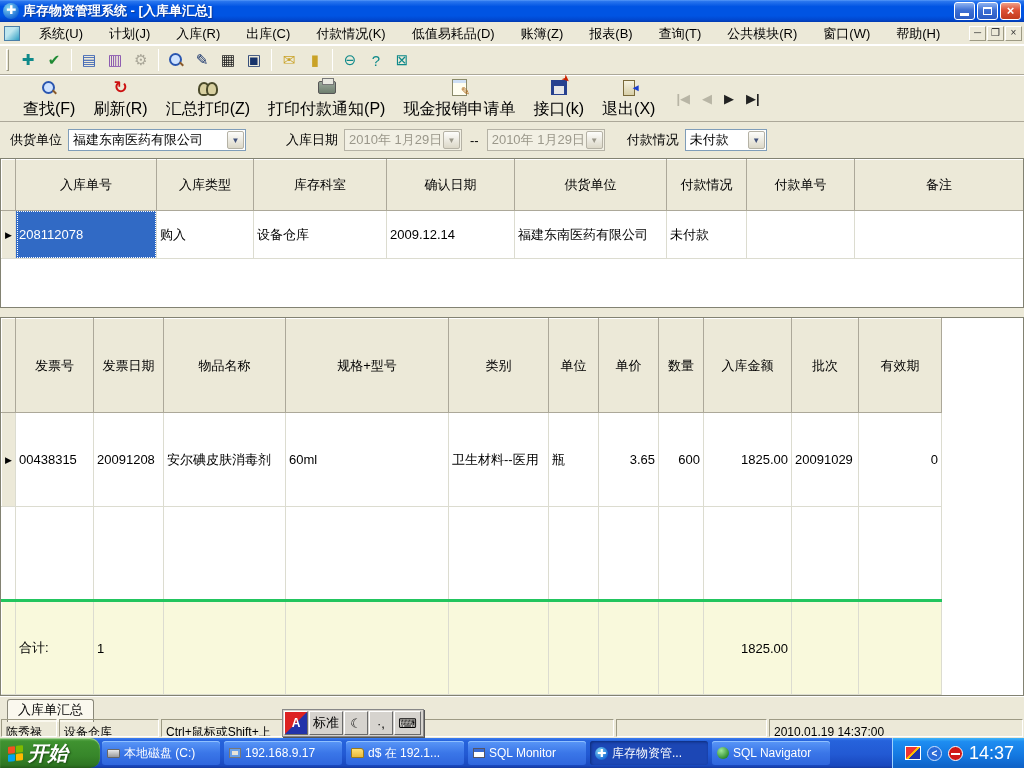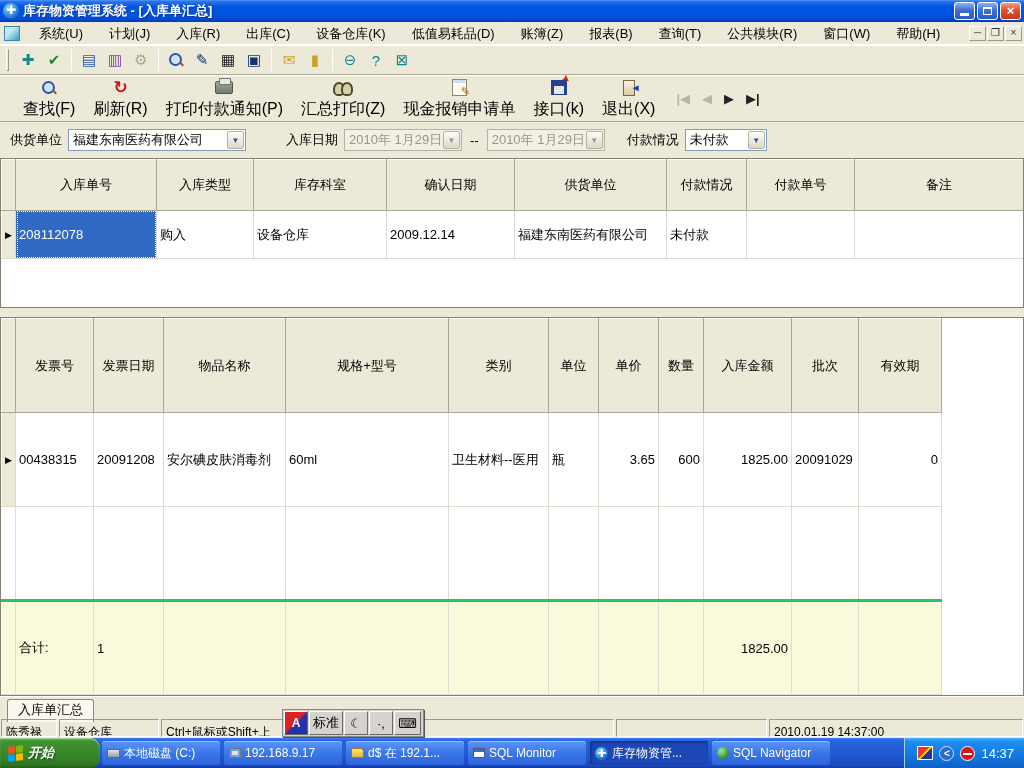--- a/index.html
+++ b/index.html
@@ -108,21 +108,21 @@
     box-shadow:1px 1px 0 #555; display:flex; align-items:center; padding:1px; z-index:5; }
   .imebtn { height:24px; min-width:24px; background:#d6d3ce; border:1px solid; border-color:#fff #6a6a6a #6a6a6a #fff;
     display:flex; align-items:center; justify-content:center; margin-right:1px; font-size:13px; padding:0 3px; }
   .ime-logo { width:22px; background:linear-gradient(135deg,#d22 49%,#23a 51%); color:#fff; font-weight:bold; font-size:12px; }
 
   
   .taskbar { height:30px; background:linear-gradient(180deg,#3a7df2 0%,#2663dc 9%,#2259d3 55%,#1948be 92%,#15399f 100%);
     display:flex; align-items:center; position:relative; }
   .startbtn { height:30px; width:100px; border-radius:0 10px 10px 0; display:flex; align-items:center; padding-left:8px; gap:5px;
     background:linear-gradient(180deg,#64b154 0%,#3f9230 12%,#37862a 60%,#2e7522 90%,#245c1a 100%);
-    box-shadow:inset 0 1px 1px #a9d79a; color:#fff; font-style:italic; font-weight:bold; font-size:13px; text-shadow:1px 1px 2px #1c4a12; }
+    box-shadow:inset 0 1px 1px #a9d79a; color:#fff; font-style:italic; font-weight:bold; font-size:20px; text-shadow:1px 1px 2px #1c4a12; }
   .flag { width:15px; height:15px; display:grid; grid-template-columns:7px 7px; grid-template-rows:7px 7px; gap:1px; transform:skewY(-6deg); }
   .flag i { border-radius:1px; }
   .flag .f1{background:#f25022}.flag .f2{background:#7fba00}.flag .f3{background:#00a4ef}.flag .f4{background:#ffb900}
   .task { width:118px; height:24px; margin:0 2px; border-radius:3px; display:flex; align-items:center; gap:4px; padding:0 5px;
     background:linear-gradient(180deg,#5a97f7,#3a76e8 50%,#2f66dd); box-shadow:inset 0 1px 0 #8fc0ff; color:#fff; font-size:12px; }
   .task.active { background:#1c47b5; box-shadow:inset 1px 1px 3px #0c2a78; }
   .task .tl { overflow:hidden; white-space:nowrap; flex:1; }
   .ti { flex:none; }
   .ti-drive { width:13px; height:9px; background:linear-gradient(#e8e8e8,#9a9a9a); border:1px solid #666; border-radius:1px; }
   .ti-pc { width:12px; height:10px; background:#e8e4d8; border:1px solid #777; box-shadow:inset 0 0 0 2px #6aa0e8; }
@@ -131,21 +131,21 @@
   .ti-plus { width:13px; height:13px; border-radius:50%; background:radial-gradient(circle at 35% 30%,#7fd4ef,#1d6fd8 70%,#0b4bb0);
     color:#fff; font-size:11px; line-height:12px; text-align:center; font-weight:bold; }
   .ti-nav { width:12px; height:12px; border-radius:50%; background:radial-gradient(circle at 35% 30%,#9fe89a,#2a8a2a 75%); }
   .tray { margin-left:auto; height:30px; display:flex; align-items:center; gap:6px; padding:0 10px 0 12px;
     background:linear-gradient(180deg,#3fb4f9 0%,#1e8df1 12%,#1377e0 60%,#0f63c8 95%); border-left:1px solid #9fd2ff; }
   .tray-ime { width:16px; height:14px; background:linear-gradient(135deg,#e33 45%,#ffb900 45% 55%,#23a 55%); border:1px solid #fff; }
   .tray-circ { width:15px; height:15px; border-radius:50%; color:#fff; font-size:10px; line-height:14px; text-align:center; font-weight:bold; }
   .t-blue { background:#2a6ad8; border:1px solid #cfe4ff; }
   .t-red { background:#d01818; border:1px solid #fff; position:relative; }
   .t-red::after { content:""; position:absolute; left:2px; top:6px; width:9px; height:2px; background:#fff; }
-  .clock { color:#fff; font-size:13px; }
+  .clock { color:#fff; font-size:18px; }
 </style>
 </head>
 <body>
 
 <div class="titlebar">
   <span class="app-ico">✚</span>
   <span class="title-text">库存物资管理系统 - [入库单汇总]</span>
   <span class="winbtn">
       <span class="bar"></span>
     </span>
@@ -156,21 +156,21 @@
       <span class="x">×</span>
     </span>
 </div>
 
 <div class="menubar">
   <span class="mdi-ico"></span>
   <span class="menu-item">系统(U)</span>
   <span class="menu-item">计划(J)</span>
   <span class="menu-item">入库(R)</span>
   <span class="menu-item">出库(C)</span>
-  <span class="menu-item">设备仓库(K)</span>
+  <span class="menu-item">付款情况(K)</span>
   <span class="menu-item">低值易耗品(D)</span>
   <span class="menu-item">账簿(Z)</span>
   <span class="menu-item">报表(B)</span>
   <span class="menu-item">查询(T)</span>
   <span class="menu-item">公共模块(R)</span>
   <span class="menu-item">窗口(W)</span>
   <span class="menu-item">帮助(H)</span>
   <span class="menu-right">
     <span class="mdibtn">─</span>
     <span class="mdibtn">❐</span>
@@ -208,29 +208,29 @@
         <span class="mag"></span>
       </span>
     <span class="lbl">查找(F)</span>
   </span>
   <span class="bigbtn">
     <span class="ico ico-refresh">↻</span>
     <span class="lbl">刷新(R)</span>
   </span>
   <span class="bigbtn">
     <span class="ico">
+        <span class="ico-binoc"></span>
+      </span>
+    <span class="lbl">汇总打印(Z)</span>
+  </span>
+  <span class="bigbtn">
+    <span class="ico">
         <span class="ico-printer"></span>
       </span>
     <span class="lbl">打印付款通知(P)</span>
-  </span>
-  <span class="bigbtn">
-    <span class="ico">
-        <span class="ico-binoc"></span>
-      </span>
-    <span class="lbl">汇总打印(Z)</span>
   </span>
   <span class="bigbtn">
     <span class="ico">
         <span class="ico-note"></span>
       </span>
     <span class="lbl">现金报销申请单</span>
   </span>
   <span class="bigbtn">
     <span class="ico">
         <span class="ico-disk"></span>

